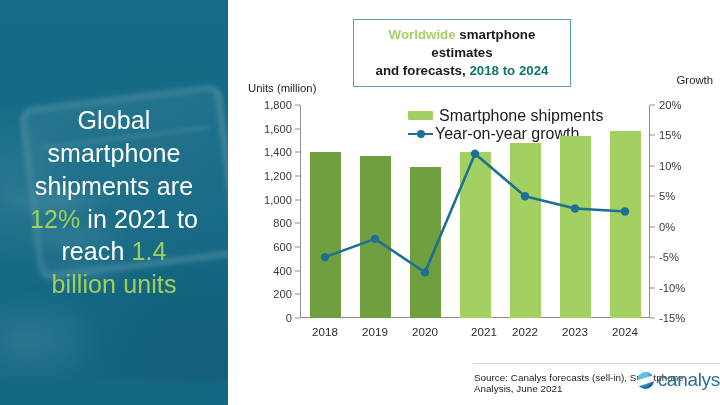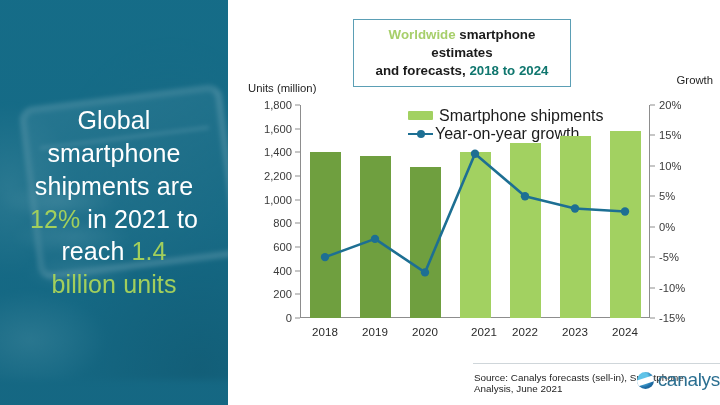--- a/index.html
+++ b/index.html
@@ -144,21 +144,21 @@
           <div class="ytick" style="top: 189.333px;">200</div>
           <div class="tmark left" style="top: 189.333px;"></div>
           <div class="ytick" style="top: 165.667px;">400</div>
           <div class="tmark left" style="top: 165.667px;"></div>
           <div class="ytick" style="top: 142px;">600</div>
           <div class="tmark left" style="top: 142px;"></div>
           <div class="ytick" style="top: 118.333px;">800</div>
           <div class="tmark left" style="top: 118.333px;"></div>
           <div class="ytick" style="top: 94.6667px;">1,000</div>
           <div class="tmark left" style="top: 94.6667px;"></div>
-          <div class="ytick" style="top: 71px;">2,200</div>
+          <div class="ytick" style="top: 71px;">1,200</div>
           <div class="tmark left" style="top: 71px;"></div>
           <div class="ytick" style="top: 47.3333px;">1,400</div>
           <div class="tmark left" style="top: 47.3333px;"></div>
           <div class="ytick" style="top: 23.6667px;">1,600</div>
           <div class="tmark left" style="top: 23.6667px;"></div>
           <div class="ytick" style="top: 0px; margin-left: 40px;">1,800</div>
           <div class="tmark left" style="top: 0px;"></div>
         </div>
       <div id="ticks-right">
           <div class="ytick-r" style="top: 213px;">-15%</div>

